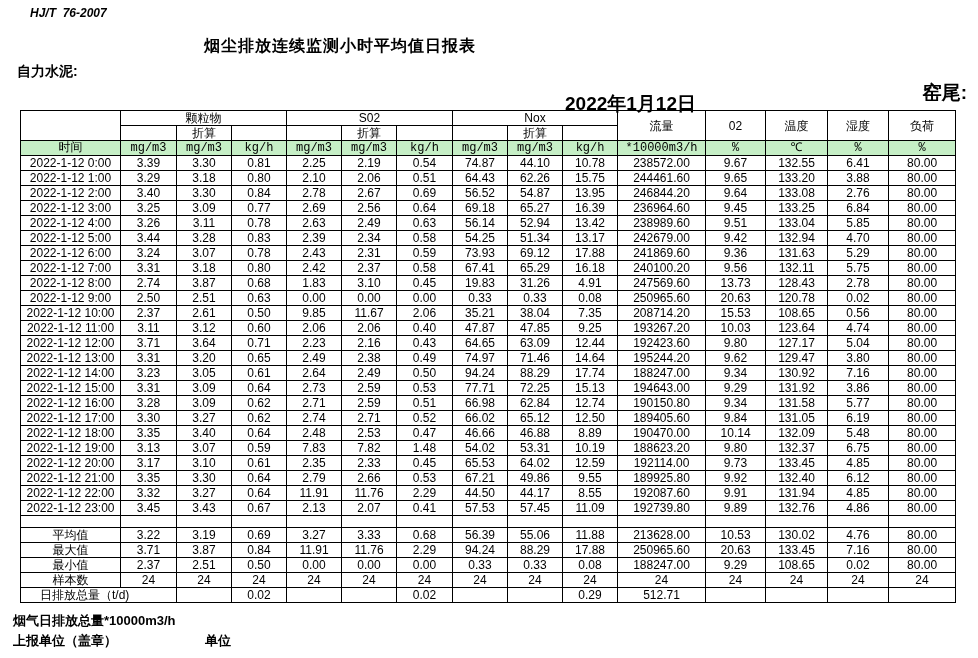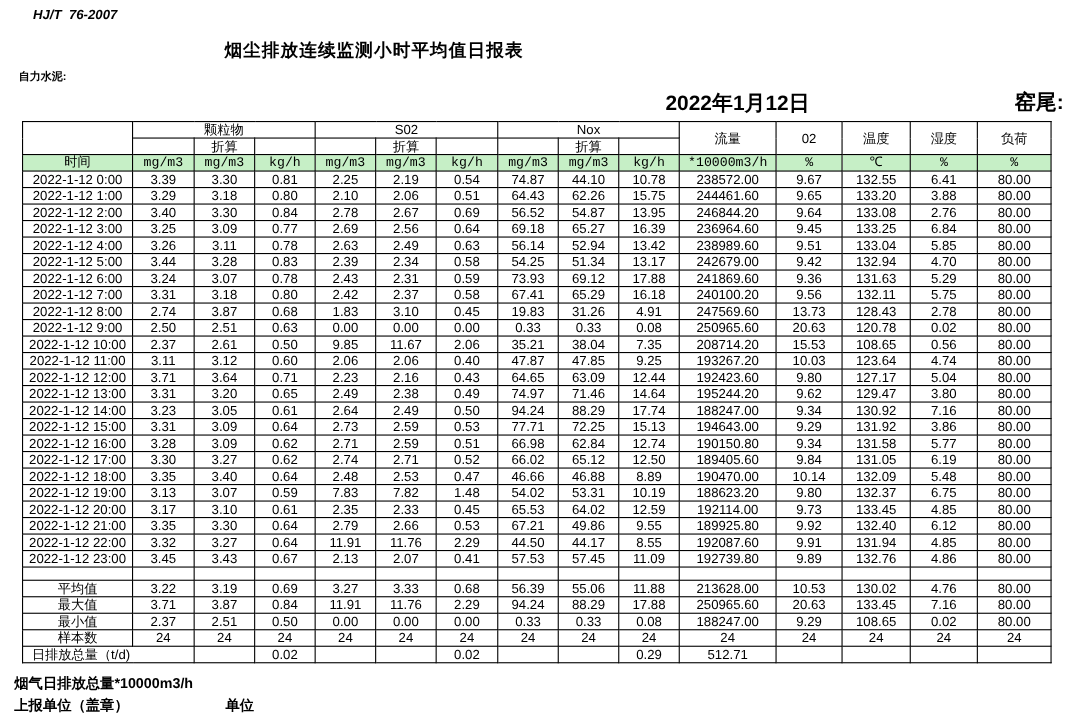--- a/index.html
+++ b/index.html
@@ -10,41 +10,41 @@
   .std {
     position:absolute; left:30px; top:6px;
     font-weight:bold; font-size:12px; white-space:pre;font-style:italic;
   }
   .title {
     position:absolute; left:204px; top:24px;
     font-weight:bold; font-size:16px; letter-spacing:1px;margin-top:12px;
   }
   .company {
     position:absolute; left:17px; top:63px;
-    font-weight:bold; font-size:10px;
+    font-weight:bold; font-size:14px;
   }
   .station-line {
     position:absolute; left:17px; top:80px; width:950px;
     font-weight:bold; font-size:19px;text-align:right;
   }
-  .station-line .date { position:absolute; left:548px; top:1px;margin-left:40px; }
+  .station-line .date { position:absolute; left:548px; top:11px; }
   table.report {
     position:absolute; left:20px; top:110px; width:935px;
     border-collapse:collapse; table-layout:fixed;
     font-size:12px;
   }
   table.report td {
     border:1px solid #000; text-align:center; vertical-align:middle;
     padding:0; height:14px; line-height:14px;
     overflow:hidden; white-space:nowrap;
   }
   thead td { height:15px; line-height:15px; }
   tr.units-row td { background:var(--green, #c6efc6);font-family:Liberation Mono, monospace; }
   tr.spacer-row td { height:11px; line-height:11px; }
-  tr.total-row td.label-left { text-align:left; padding-left:8px; }
+  tr.total-row td.label-left { text-align:left; padding-left:19px; }
   .footer1 {
     position:absolute; left:13px; top:612px;
     font-weight:bold; font-size:13px;
   }
   .footer2 {
     position:absolute; left:13px; top:632px; width:600px;
     font-weight:bold; font-size:13px;
   }
   .footer2 .unit { position:absolute; left:192px; top:0; }
 </style>

